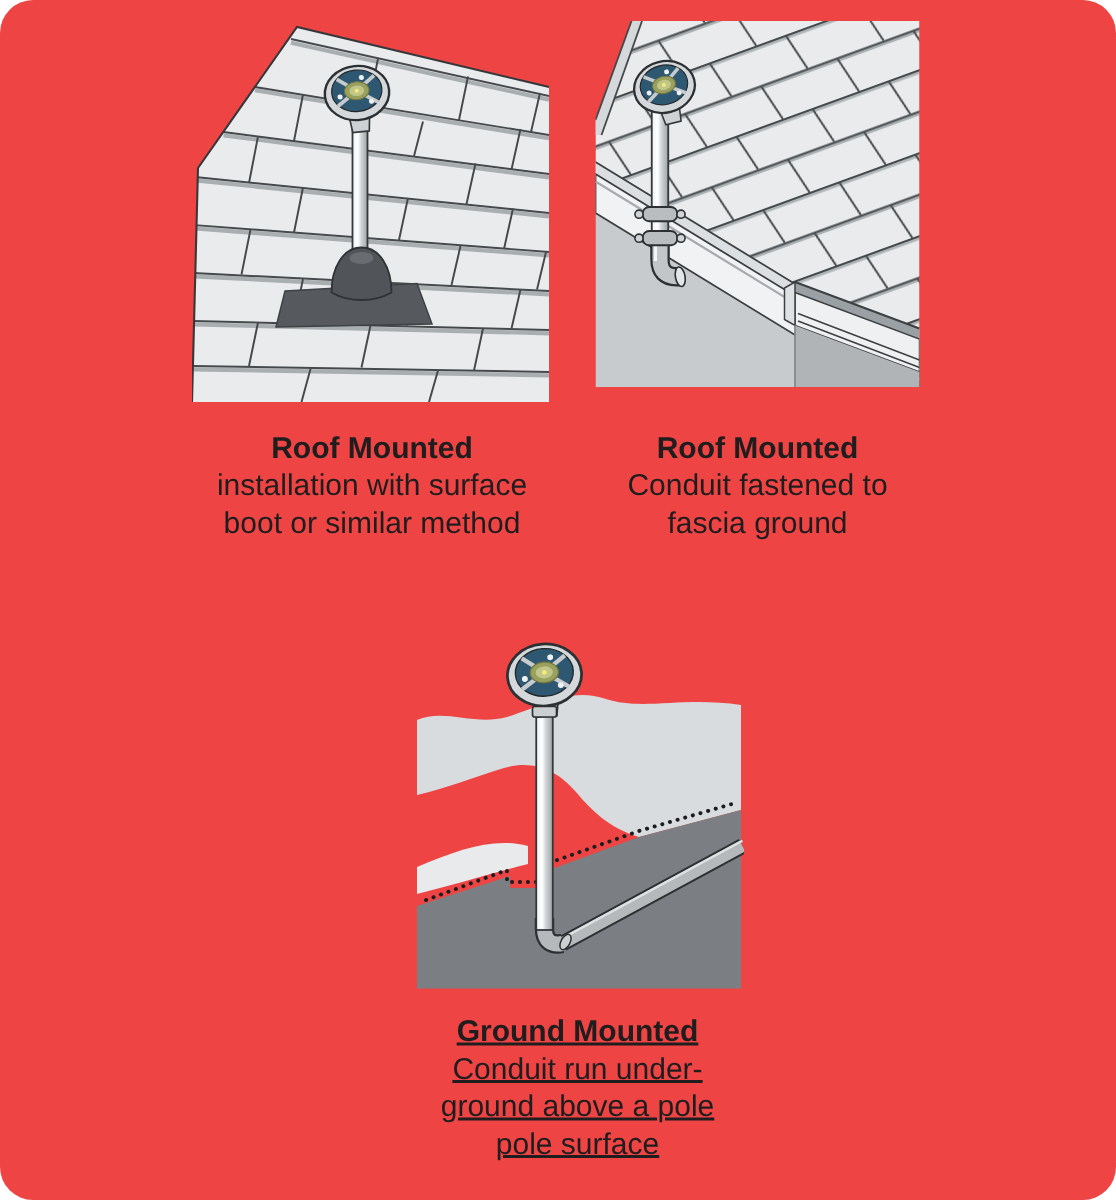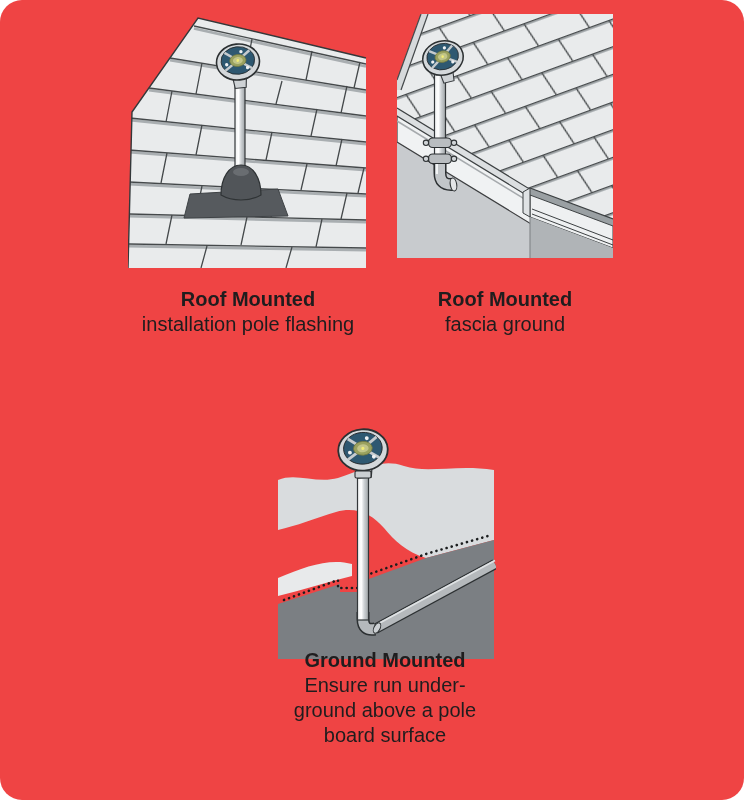--- a/index.html
+++ b/index.html
@@ -83,21 +83,22 @@
         <ellipse cy="-1.5" rx="8.2" ry="6" fill="#9aa15f" stroke="#70763f" stroke-width="0.7"></ellipse>
         <ellipse cy="-1.5" rx="5" ry="3.5" fill="#c2c589"></ellipse>
         <circle cy="-1.5" r="1.4" fill="#f1ec74"></circle>
         <circle cx="-11.5" cy="1.5" r="1.7" fill="#eef0f2"></circle>
         <circle cx="4" cy="-10" r="1.7" fill="#eef0f2"></circle>
         <circle cx="9" cy="6.5" r="1.7" fill="#eef0f2"></circle>
       </g>
     </svg>
     <figcaption class="cap" style="left:108px;top:287px;width:280px;">
       <span class="cap-title">Roof Mounted</span>
-      <span class="cap-line">installation pole flashing</span>
+      <span class="cap-line">installation with surface</span>
+      <span class="cap-line">boot or similar method</span>
     </figcaption>
   </figure>
 
   <figure>
     <svg class="fig-svg" style="left:397px;top:14px;" width="216" height="244" viewBox="0 0 216 244" role="img" aria-label="Sensor head on a conduit clamped with two pipe straps to the fascia board at the roof eave, with gutter and elbow fitting">
       <defs>
         <linearGradient id="poleGrad2" x1="0" y1="0" x2="1" y2="0">
           <stop offset="0" stop-color="#eef0f1"></stop>
             <stop offset="0.35" stop-color="#ffffff"></stop>
           <stop offset="0.6" stop-color="#cfd3d6"></stop>
@@ -172,20 +173,21 @@
         <ellipse cy="-1.5" rx="8.2" ry="6" fill="#9aa15f" stroke="#70763f" stroke-width="0.7"></ellipse>
         <ellipse cy="-1.5" rx="5" ry="3.5" fill="#c2c589"></ellipse>
         <circle cy="-1.5" r="1.4" fill="#f1ec74"></circle>
         <circle cx="-11.5" cy="1.5" r="1.7" fill="#eef0f2"></circle>
         <circle cx="4" cy="-10" r="1.7" fill="#eef0f2"></circle>
         <circle cx="9" cy="6.5" r="1.7" fill="#eef0f2"></circle>
       </g>
     </svg>
     <figcaption class="cap" style="left:385px;top:287px;width:240px;">
       <span class="cap-title">Roof Mounted</span>
+      <span class="cap-line">Conduit fastened to</span>
       <span class="cap-line">fascia ground</span>
     </figcaption>
   </figure>
 
   <figure>
     <svg class="fig-svg" style="left:276px;top:428px;" width="220" height="235" viewBox="0 0 220 235" role="img" aria-label="Sensor head on a pole above the ground surface with conduit running underground to an elbow, shown in cutaway">
       <defs>
         <linearGradient id="poleGrad3" x1="0" y1="0" x2="1" y2="0">
           <stop offset="0" stop-color="#eef0f1"></stop>
             <stop offset="0.35" stop-color="#ffffff"></stop>
@@ -222,21 +224,21 @@
         </g>
         <ellipse cy="-1.5" rx="8.2" ry="6" fill="#9aa15f" stroke="#70763f" stroke-width="0.7"></ellipse>
         <ellipse cy="-1.5" rx="5" ry="3.5" fill="#c2c589"></ellipse>
         <circle cy="-1.5" r="1.4" fill="#f1ec74"></circle>
         <circle cx="-11.5" cy="1.5" r="1.7" fill="#eef0f2"></circle>
         <circle cx="4" cy="-10" r="1.7" fill="#eef0f2"></circle>
         <circle cx="9" cy="6.5" r="1.7" fill="#eef0f2"></circle>
       </g>
       <rect x="79" y="43" width="16" height="7" rx="1.5" fill="#cbcfd2" stroke="#2c3032" stroke-width="1.1"></rect>
     </svg>
-    <figcaption class="cap" style="left:265px;top:648px;width:240px;">
+    <figcaption class="cap" style="left:265px;top:676px;width:240px;text-decoration:underline;">
       <span class="cap-title">Ground Mounted</span>
-      <span class="cap-line">Ensure run under-</span>
+      <span class="cap-line">Conduit run under-</span>
       <span class="cap-line">ground above a pole</span>
-      <span class="cap-line">board surface</span>
+      <span class="cap-line">pole surface</span>
     </figcaption>
   </figure>
 
 </div>
 
 </body></html>

